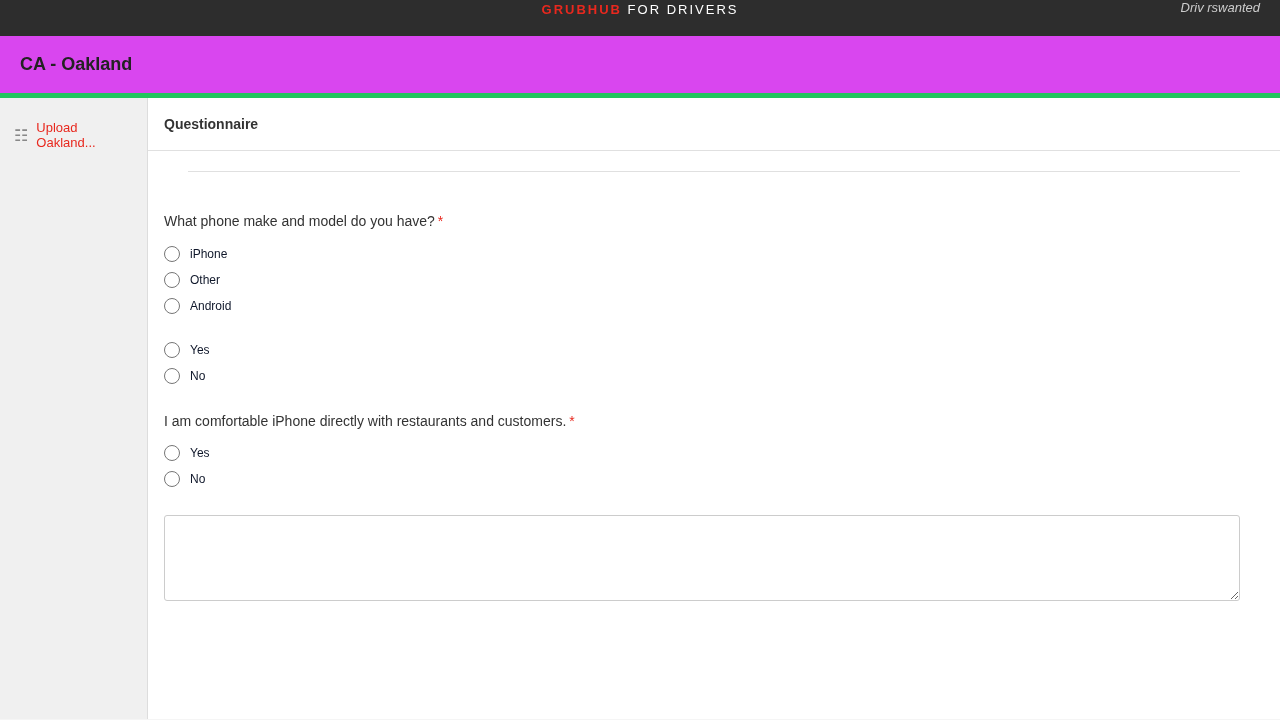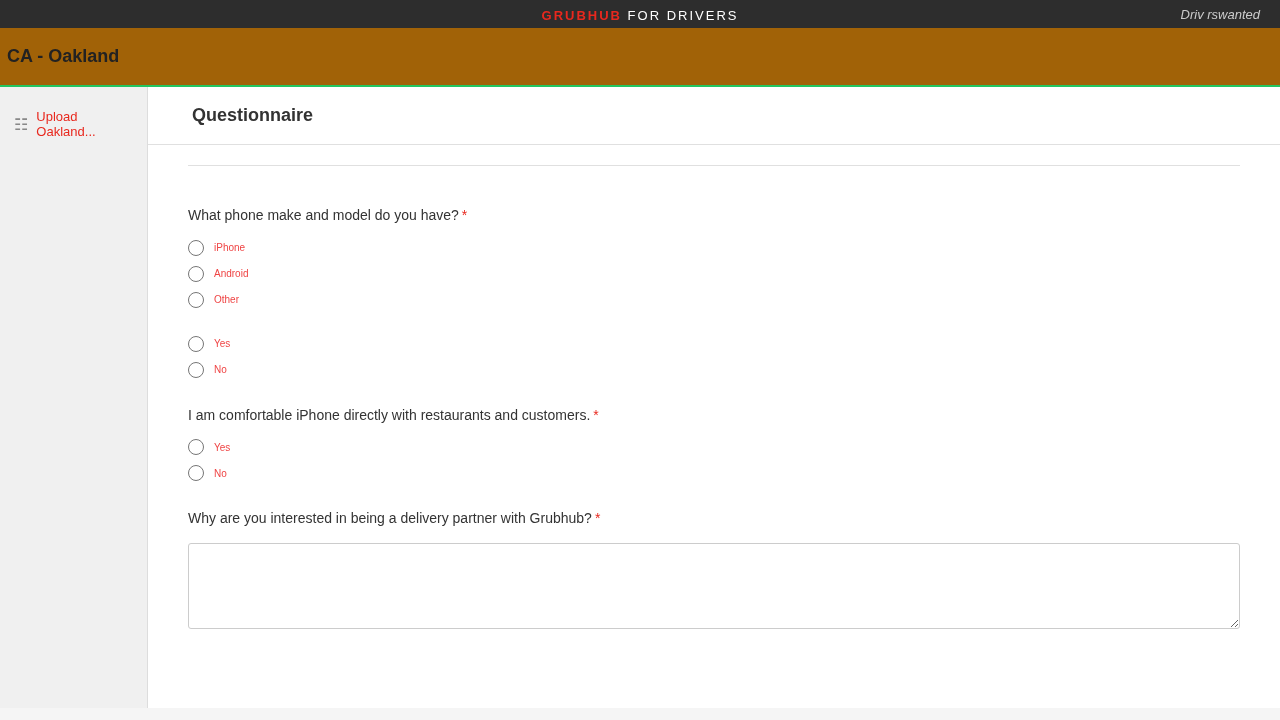--- a/index.html
+++ b/index.html
@@ -1,23 +1,23 @@
 <!DOCTYPE html>
 <html><head>
   <meta charset="utf-8">
   <style>
     * { box-sizing: border-box; margin: 0; padding: 0; }
     body { font-family: Arial, sans-serif; background: #f5f5f5; color: #333; font-size: 14px; }
 
     
     .header {
       background: #2d2d2d;
-      height: 28px;
-      display: flex;
-      align-items: center;
+      height: 36px;
+      display: flex;
+      align-items: flex-start;
       justify-content: center;
       position: relative;
     }
     .header-logo {
       color: #fff;
       font-size: 15px;
       font-weight: bold;
       letter-spacing: 1px;
     }
     .header-logo .grubhub-text {
@@ -37,23 +37,23 @@
     .header-user {
       position: absolute;
       right: 20px;
       color: #ccc;
       font-size: 13px;
       font-style: italic;
     }
 
     
     .page-title-bar {
-      background: #a16207;
-      padding: 18px 7px;
-      border-bottom: 2px solid #22c55e;
+      background: #d946ef;
+      padding: 18px 20px;
+      border-bottom: 5px solid #22c55e;
     }
     .page-title-bar h1 {
       font-size: 18px;
       font-weight: bold;
       color: #222;
     }
 
     
     .layout {
       display: flex;
@@ -82,29 +82,29 @@
     }
 
     
     .main-content {
       flex: 1;
       background: #fff;
       padding: 0 0 40px 0;
     }
 
     .questionnaire-header {
-      padding: 18px 44px;
+      padding: 18px 16px;
       border-bottom: 1px solid #e0e0e0;
-      font-size: 18px;
+      font-size: 14px;
       font-weight: bold;
       color: #333;
     }
 
     .form-section {
-      padding: 20px 40px 0 40px;
+      padding: 20px 40px 0 16px;
     }
 
     .divider {
       border: none;
       border-top: 1px solid #e0e0e0;
       margin: 0 40px 20px 40px;
     }
 
     .question-block {
       margin-bottom: 28px;
@@ -131,22 +131,22 @@
     }
 
     .radio-option input[type="radio"] {
       width: 16px;
       height: 16px;
       accent-color: #e8281e;
       cursor: pointer;
     }
 
     .radio-label {
-      font-size: 10px;
-      color: #ef4444;
+      font-size: 12px;
+      color: #0f172a;
       cursor: pointer;
       text-align: center;
     }
 
     .text-area-field {
       width: 100%;
       min-height: 80px;
       border: 1px solid #ccc;
       border-radius: 3px;
       padding: 10px;
@@ -190,25 +190,25 @@
       <div class="question-block">
         <div class="question-label">
           <span>What phone make and model do you have?</span><span class="required-star">*</span>
         </div>
         <label class="radio-option">
           <input type="radio" name="q1" style="">
           <span class="radio-label">iPhone</span>
         </label>
         <label class="radio-option">
           <input type="radio" name="q1" style="">
+          <span class="radio-label">Other</span>
+        </label>
+        <label class="radio-option">
+          <input type="radio" name="q1" style="">
           <span class="radio-label">Android</span>
-        </label>
-        <label class="radio-option">
-          <input type="radio" name="q1" style="">
-          <span class="radio-label">Other</span>
         </label>
       </div>
 
       <div class="question-block">
         <label class="radio-option">
           <input type="radio" name="q2" style="">
           <span class="radio-label">Yes</span>
         </label>
         <label class="radio-option">
           <input type="radio" name="q2" style="">
@@ -224,21 +224,18 @@
           <input type="radio" name="q3" style="">
           <span class="radio-label">Yes</span>
         </label>
         <label class="radio-option">
           <input type="radio" name="q3" style="">
           <span class="radio-label">No</span>
         </label>
       </div>
 
       <div class="question-block">
-        <div class="question-label">
-          <span>Why are you interested in being a delivery partner with Grubhub?</span><span class="required-star">*</span>
-        </div>
         <textarea class="text-area-field" rows="4" style=""></textarea>
       </div>
 
     </div>
   </main>
 </div>
 
 </body></html>

